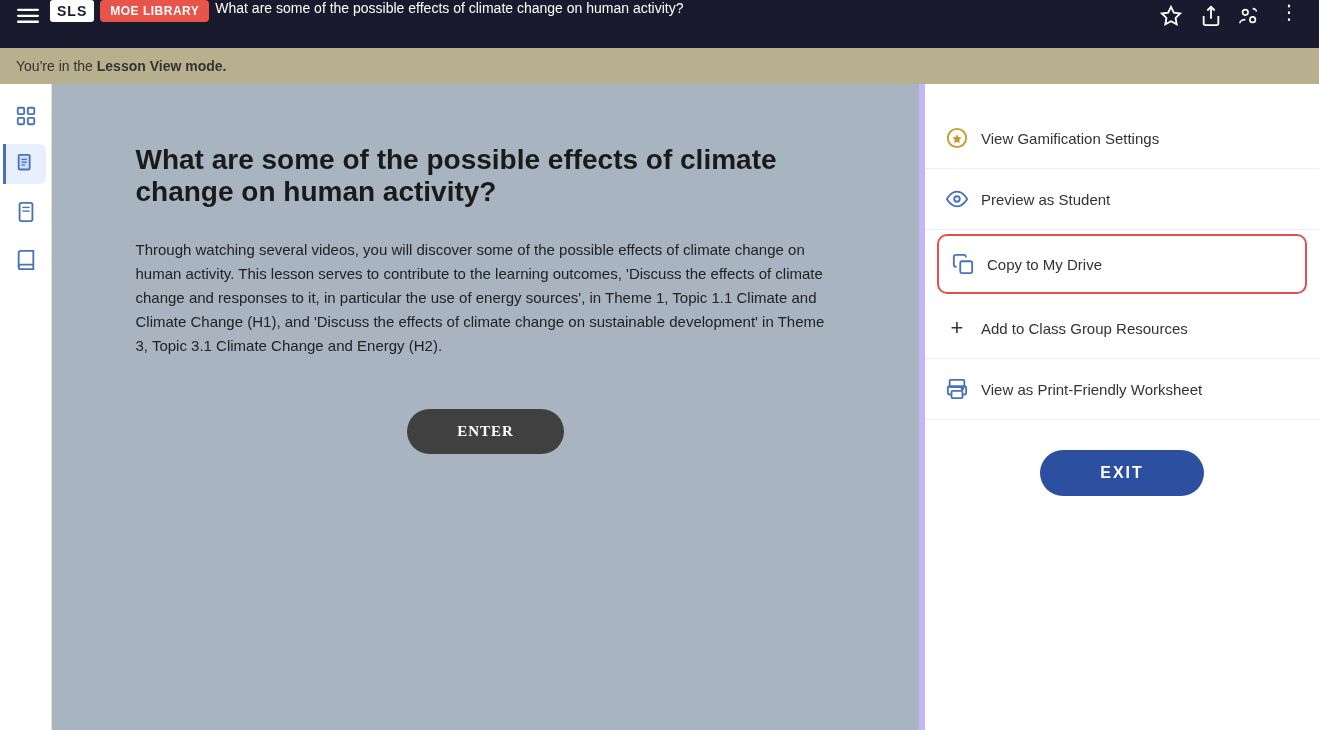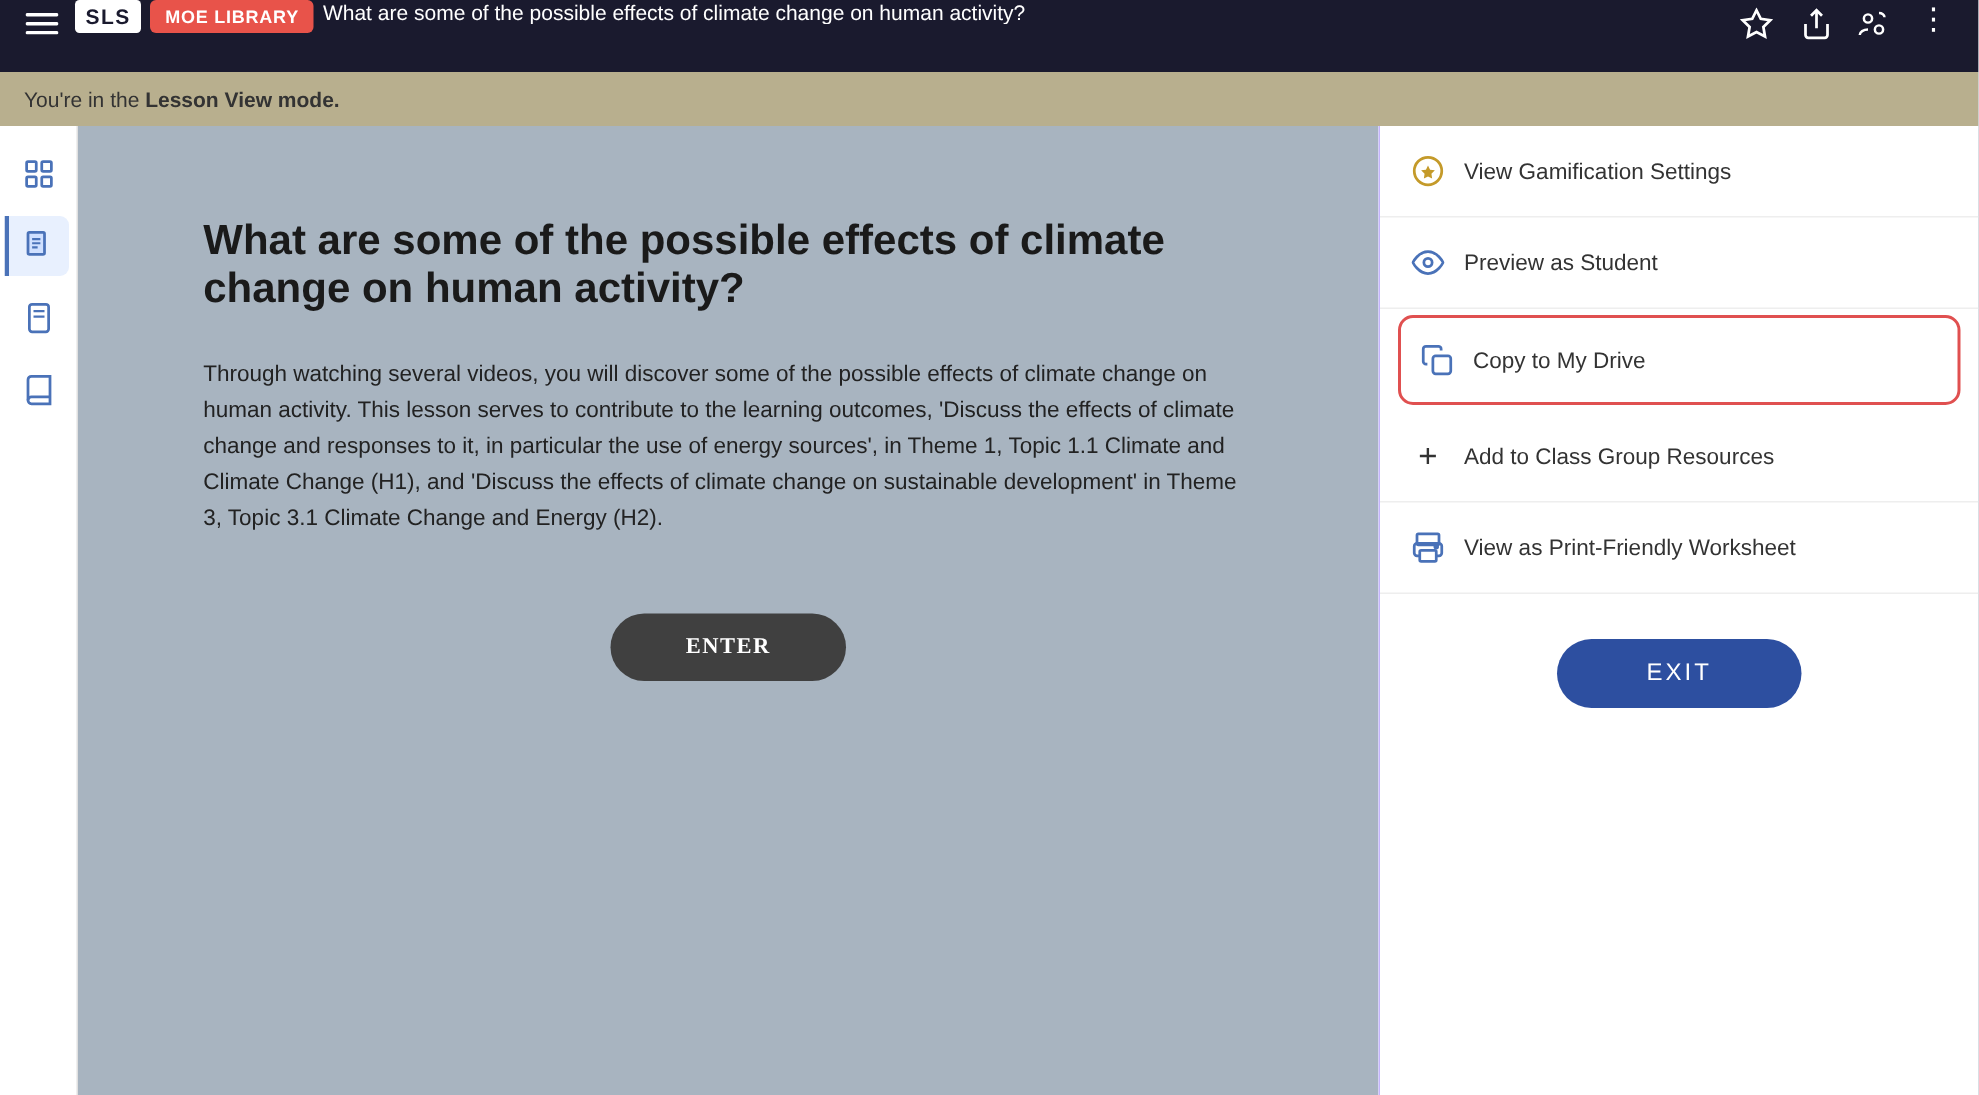--- a/index.html
+++ b/index.html
@@ -149,25 +149,25 @@
       font-weight: 700;
       letter-spacing: 1px;
       cursor: pointer;
       font-family: Liberation Serif, serif;
     }
 
     
     .right-panel {
       width: 400px;
       background: #ffffff;
-      border-left: 1px solid #c4b5fd;
+      border-left: 6px solid #c4b5fd;
       display: flex;
       flex-direction: column;
       flex-shrink: 0;
-      padding-top: 0;
+      padding-top: 24px;
     }
     .panel-item {
       display: flex;
       align-items: center;
       gap: 12px;
       padding: 18px 20px;
       border-bottom: 1px solid #eeeeee;
       cursor: pointer;
       font-size: 15px;
       color: #333;
@@ -195,21 +195,21 @@
       margin-top: 20px;
       padding: 10px;
     }
     .exit-btn {
       background: #2d4fa0;
       color: white;
       border: none;
       border-radius: 30px;
       padding: 14px 60px;
       font-size: 16px;
-      font-weight: 400;
+      font-weight: 700;
       letter-spacing: 2px;
       cursor: pointer;
     }
   </style>
 </head>
 <body>
 
 <nav class="top-nav">
   <div class="nav-hamburger">
     <svg width="22" height="22" fill="white" viewBox="0 0 24 24">

